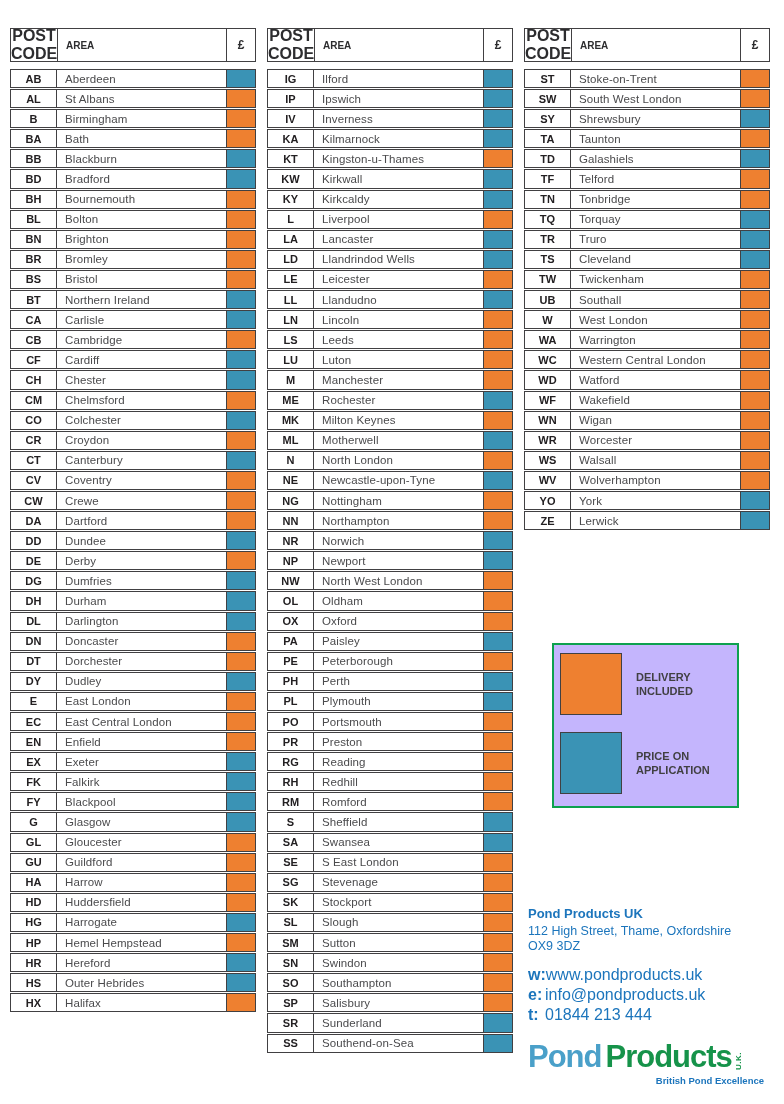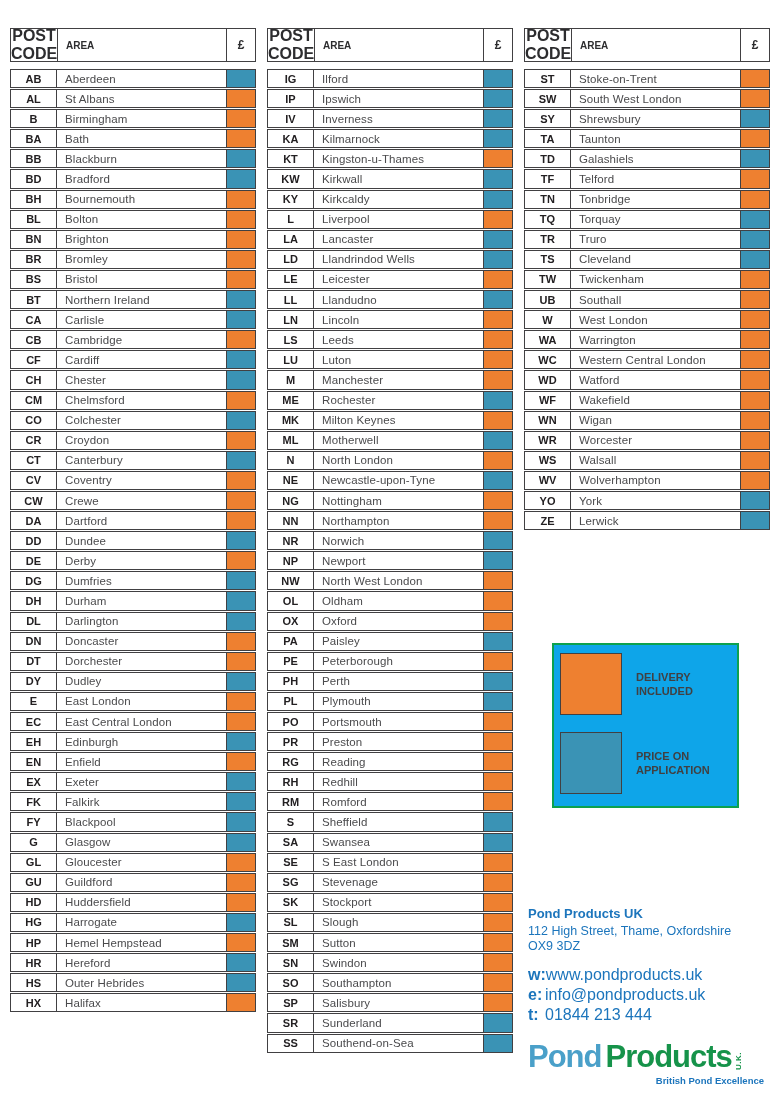--- a/index.html
+++ b/index.html
@@ -15,21 +15,21 @@
   .th{display:flex;align-items:center;color:#2d2d2f;}
   .th-code{width:46px;justify-content:center;text-align:center;font-weight:700;font-size:16px;line-height:1.15;border-right:1.5px solid #414042;}
   .th-area{flex:1;padding-left:8px;font-weight:700;font-size:10px;border-right:1.5px solid #414042;}
   .th-price{width:28px;justify-content:center;font-weight:700;font-size:12px;}
   .trow{display:flex;height:19.1px;box-sizing:border-box;border:1px solid #414042;margin-bottom:1px;background:#fff;}
   .td{display:flex;align-items:center;}
   .td-code{width:45px;justify-content:center;font-weight:700;font-size:11px;color:#232022;border-right:1px solid #414042;}
   .td-area{flex:1;padding-left:8px;font-size:11.5px;color:#4a4a4c;letter-spacing:.1px;white-space:nowrap;overflow:hidden;}
   .td-price{width:28px;border-left:1px solid #414042;}
   
-  .legend{position:absolute;left:552px;top:643px;width:187px;height:165px;box-sizing:border-box;border:2px solid #0da14e;padding:8px 0 0 6px;background:#0ea5e9;}
+  .legend{position:absolute;left:552px;top:643px;width:187px;height:165px;box-sizing:border-box;border:2px solid #0da14e;padding:8px 0 0 6px;background:#c4b5fd;}
   .legend-item{display:flex;align-items:center;margin-bottom:17px;}
   .swatch{width:62px;height:62px;box-sizing:border-box;border:1.5px solid #414042;flex:none;}
   .legend-label{margin-left:14px;font-weight:700;font-size:11px;line-height:1.3;color:#414042;width:92px;}
   
   .footer{position:absolute;left:528px;top:906px;width:250px;color:#1c75bc;}
   .company{font-weight:700;font-size:13px;margin-bottom:3px;}
   .addr{font-size:12.5px;line-height:1.22;}
   .contacts{margin-top:10px;font-size:16px;line-height:1.28;}
   .contact-label{font-weight:700;display:inline-block;min-width:17px;}
   .logo-wrap{margin-top:13px;width:236px;}
@@ -210,25 +210,20 @@
           <div class="td td-code">E</div>
           <div class="td td-area">East London</div>
           <div class="td td-price" style="background: rgb(238, 128, 48);"></div>
         </div>
         <div class="trow">
           <div class="td td-code">EC</div>
           <div class="td td-area">East Central London</div>
           <div class="td td-price" style="background: rgb(238, 128, 48);"></div>
         </div>
         <div class="trow">
-          <div class="td td-code">EH</div>
-          <div class="td td-area">Edinburgh</div>
-          <div class="td td-price" style="background: rgb(58, 147, 181);"></div>
-        </div>
-        <div class="trow">
           <div class="td td-code">EN</div>
           <div class="td td-area">Enfield</div>
           <div class="td td-price" style="background: rgb(238, 128, 48);"></div>
         </div>
         <div class="trow">
           <div class="td td-code">EX</div>
           <div class="td td-area">Exeter</div>
           <div class="td td-price" style="background: rgb(58, 147, 181);"></div>
         </div>
         <div class="trow">
@@ -247,20 +242,25 @@
           <div class="td td-price" style="background: rgb(58, 147, 181);"></div>
         </div>
         <div class="trow">
           <div class="td td-code">GL</div>
           <div class="td td-area">Gloucester</div>
           <div class="td td-price" style="background: rgb(238, 128, 48);"></div>
         </div>
         <div class="trow">
           <div class="td td-code">GU</div>
           <div class="td td-area">Guildford</div>
+          <div class="td td-price" style="background: rgb(238, 128, 48);"></div>
+        </div>
+        <div class="trow">
+          <div class="td td-code">HA</div>
+          <div class="td td-area">Harrow</div>
           <div class="td td-price" style="background: rgb(238, 128, 48);"></div>
         </div>
         <div class="trow">
           <div class="td td-code">HD</div>
           <div class="td td-area">Huddersfield</div>
           <div class="td td-price" style="background: rgb(238, 128, 48);"></div>
         </div>
         <div class="trow">
           <div class="td td-code">HG</div>
           <div class="td td-area">Harrogate</div>

